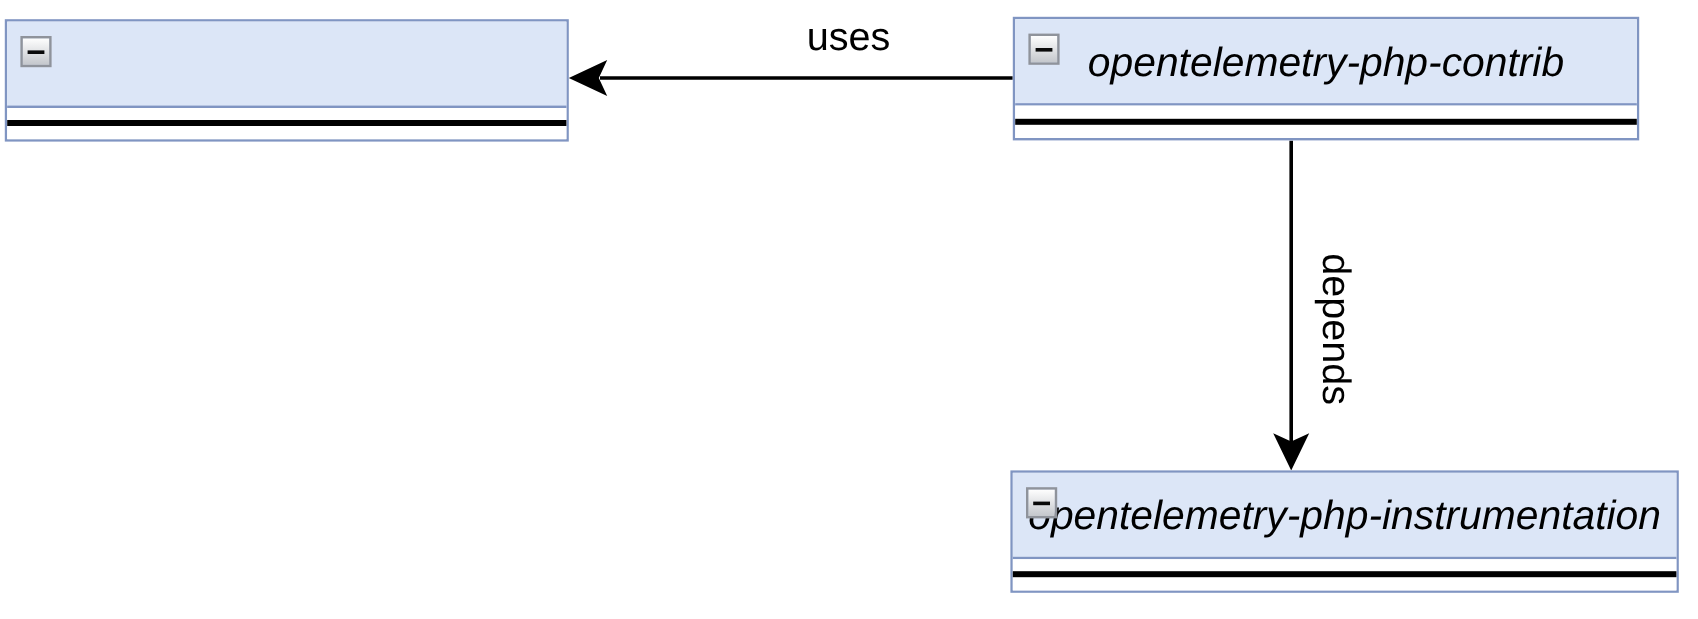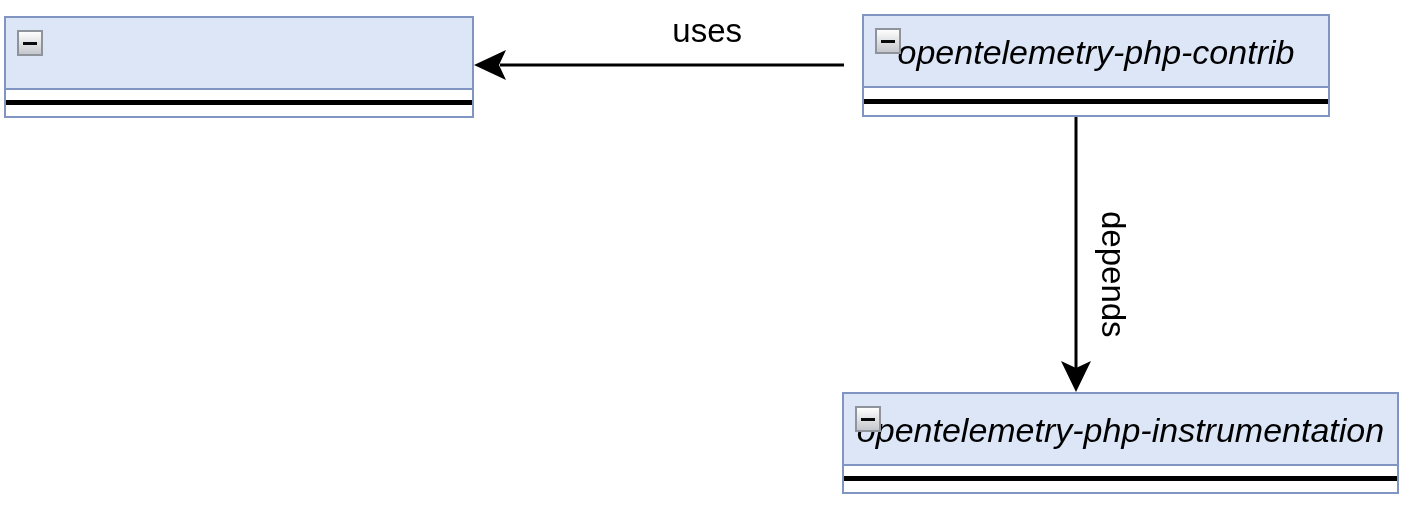--- a/index.html
+++ b/index.html
@@ -21,21 +21,21 @@
   .edge-head { fill: var(--edge-color, #000); stroke: none; }
 
   .node {
     position: absolute;
     border: 2px solid var(--node-border, #8095c2);
     background: #ffffff;
     box-sizing: border-box;
     display: flex; flex-direction: column;
   }
   #node-0 { left: 4px;   top: 16px;  width: 470px; height: 102px; }
-  #node-1 { left: 844px; top: 14px;  width: 468px; height: 103px; margin-left: 18px; }
+  #node-1 { left: 844px; top: 14px;  width: 522px; height: 103px; }
   #node-2 { left: 842px; top: 392px; width: 557px; height: 102px; }
 
   .node-title {
     position: relative;
     flex: 0 0 70px;
     background: var(--node-fill, #dce6f7);
     border-bottom: 2px solid var(--node-border, #8095c2);
     display: flex; align-items: center; justify-content: center;
   }
   .node-label {

